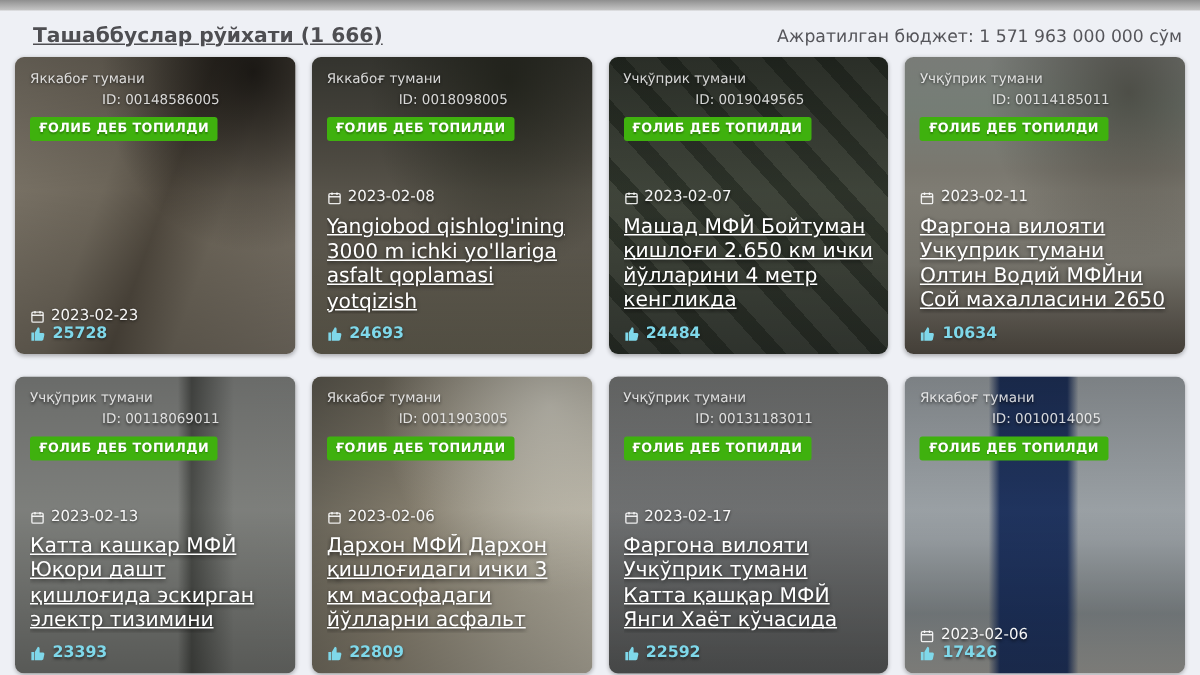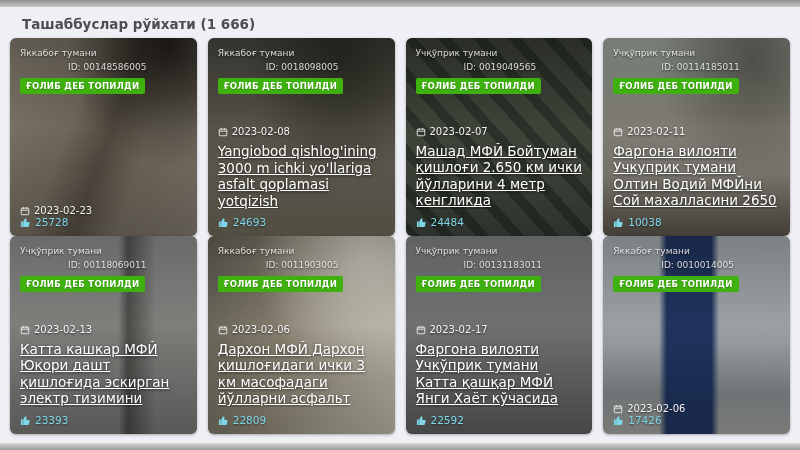--- a/index.html
+++ b/index.html
@@ -25,32 +25,33 @@
     flex: 0 0 31px;
     display: flex;
     align-items: center;
     justify-content: space-between;
     padding: 2px 12px 0 22px;
   }
   .page-title {
     font-size: 13.5px;
     font-weight: bold;
     color: #4e4e52;
+    text-decoration: underline;
   }
   .budget {
     font-size: 11.5px;
     color: #55555a;
   }
   .grid {
     flex: 0 0 402px;
     margin: 0 10px;
     display: grid;
     grid-template-columns: repeat(4, 1fr);
     grid-auto-rows: 198px;
-    gap: 0 11px;
+    gap: 15px 11px;
   }
   .card {
     position: relative;
     border-radius: 6px;
     overflow: hidden;
     box-shadow: 0 1px 3px rgba(0,0,0,.3);
     cursor: pointer;
   }
   .overlay {
     position: absolute; inset: 0;
@@ -101,21 +102,21 @@
     text-shadow: 0 1px 3px rgba(0,0,0,.65);
     max-height: 66px;
     overflow: hidden;
     text-decoration: underline;
   }
   .votes-row {
     display: flex;
     align-items: center;
     gap: 4px;
     font-size: 10.5px;
-    font-weight: normal;
+    font-weight: bold;
     color: #7fd8ea;
     text-shadow: 0 1px 2px rgba(0,0,0,.5);
   }
   .thumb-icon { display: inline-flex; color: #7fd8ea; }
 
   
   .photo-1 { background:
       radial-gradient(ellipse at 85% 5%, rgba(25,22,18,.85) 0%, rgba(25,22,18,0) 45%),
       linear-gradient(110deg, #8d8577 0%, #7d7567 35%, #5c5448 52%, #7e7668 68%, #8a8275 100%); }
   .photo-2 { background:
@@ -139,20 +140,21 @@
       linear-gradient(90deg, rgba(0,0,0,0) 0 30%, rgba(24,48,100,.92) 34% 58%, rgba(0,0,0,0) 62%),
       linear-gradient(#b6bdc2 0%, #adb4b9 55%, #8f9699 80%, #b0b0ab 100%); }
 </style>
 </head>
 <body>
 
 <div class="chrome-bar-top"></div>
 
 <header class="page-header">
   <div class="page-title">Ташаббуслар рўйхати (1 666)</div>
+  <div class="budget">Ажратилган бюджет: 1 571 963 000 000 сўм</div>
 </header>
 
 <main class="grid">
 
   <article class="card photo-1">
     <div class="overlay"></div>
     <div class="card-content">
       <div class="region">Яккабоғ тумани</div>
       <div class="card-id">ID: 00148586005</div>
       <div class="badge">ҒОЛИБ ДЕБ ТОПИЛДИ</div>
@@ -245,21 +247,21 @@
           </span>
         <span>2023-02-11</span>
       </div>
       <h3 class="card-title">Фаргона вилояти Учкуприк тумани Олтин Водий МФЙни Сой махалласини 2650 метр...</h3>
       <div class="votes-row">
         <span class="thumb-icon">
             <svg viewBox="0 0 24 24" width="11" height="11" fill="currentColor">
               <path d="M2 10h4v12H2zM7 22h10.3c1 0 1.9-.7 2.1-1.7l1.5-7A2 2 0 0 0 19 11h-5V5a2.5 2.5 0 0 0-2.5-2.5L7 10z"></path>
             </svg>
           </span>
-        <span>10038</span>
+        <span>10634</span>
       </div>
     </div>
   </article>
 
   <article class="card photo-5">
     <div class="overlay"></div>
     <div class="card-content">
       <div class="region">Учқўприк тумани</div>
       <div class="card-id">ID: 00118069011</div>
       <div class="badge">ҒОЛИБ ДЕБ ТОПИЛДИ</div>

